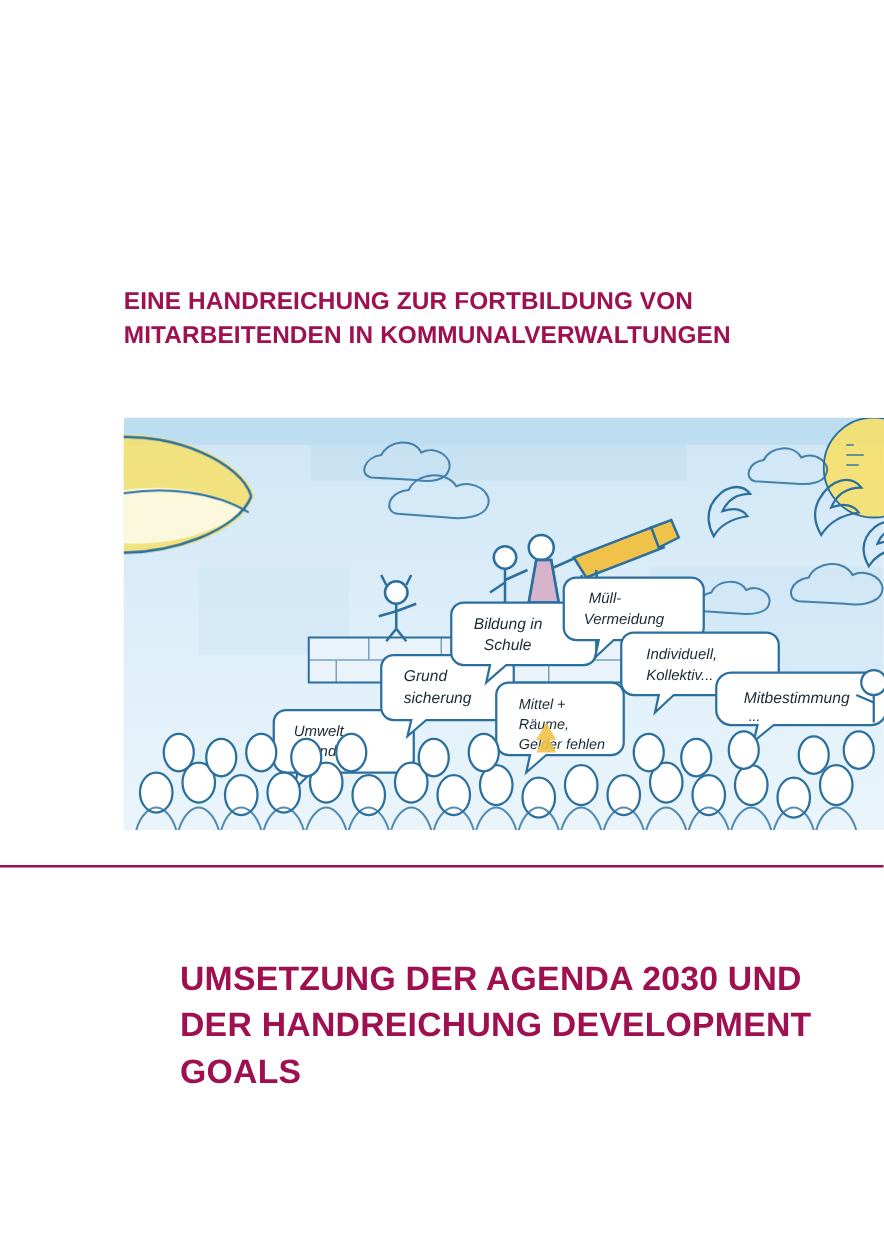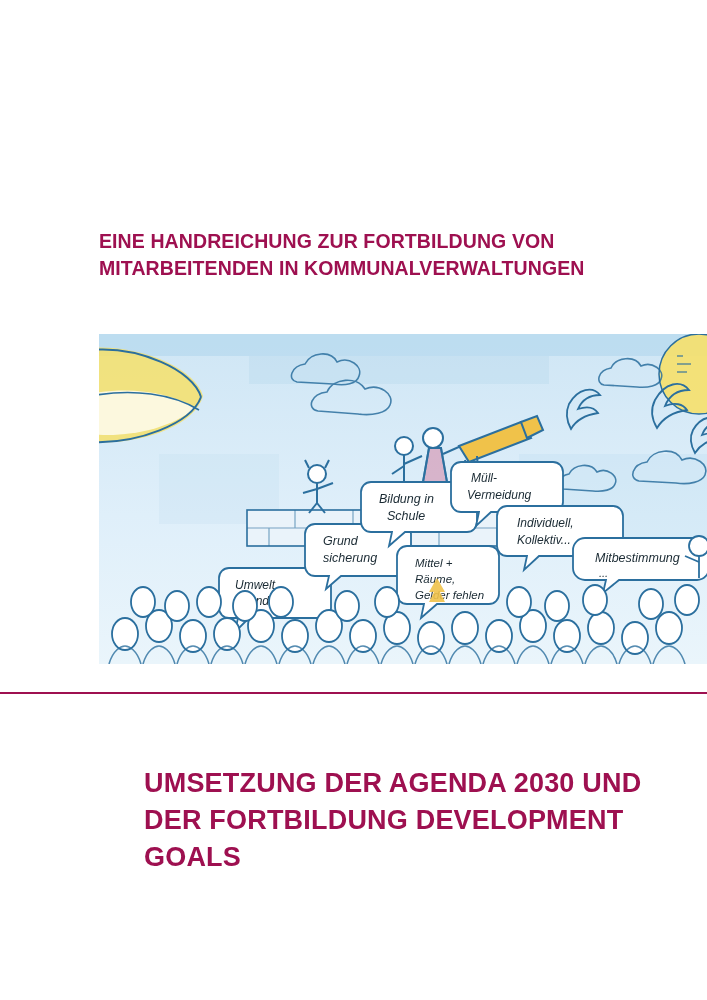--- a/index.html
+++ b/index.html
@@ -346,16 +346,16 @@
           <path d="M600 228 l-14 -6"></path>
         </g>
       </g>
     </svg>
   </div>
 
   <div class="divider"></div>
 
   <div class="main-title">
     <span class="main-title-line">UMSETZUNG DER AGENDA 2030 UND</span>
-    <span class="main-title-line">DER FORTBILDUNG DEVELOPMENT GOALS</span>
+    <span class="main-title-line">DER HANDREICHUNG DEVELOPMENT GOALS</span>
   </div>
 
 </div>
 
 </body></html>

